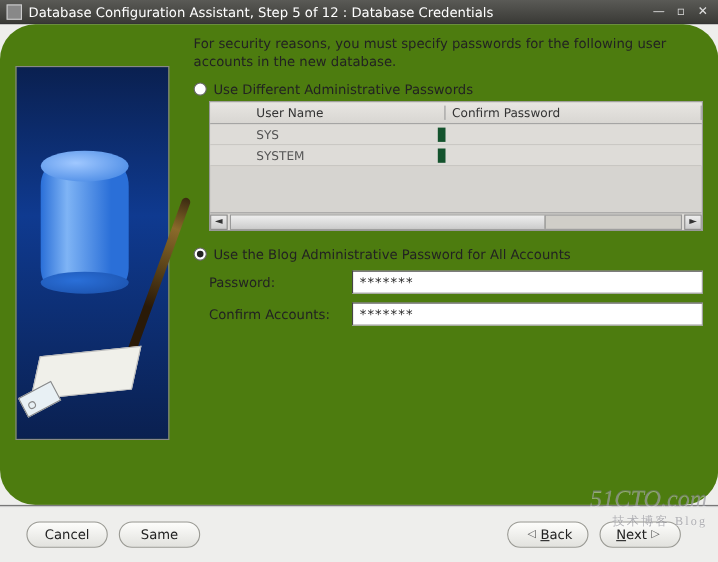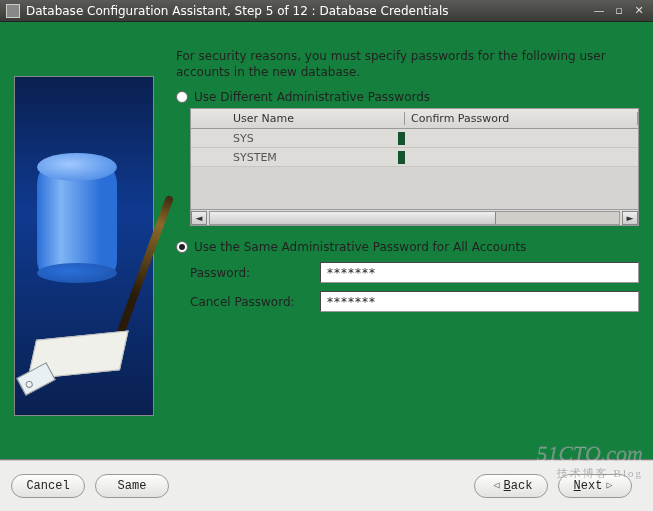--- a/index.html
+++ b/index.html
@@ -36,23 +36,24 @@
     margin-left: 4px;
     text-align: center;
     color: #ddd;
     font-size: 11px;
     cursor: pointer;
     line-height: 14px;
   }
   .content {
     position: absolute;
     top: 22px; left: 0; right: 0; bottom: 52px;
-    background: #15803d;
-    padding: 26px 14px 0 14px;
-    display: flex;
+    background: #4d7c0f;
+    padding: 10px 14px 0 14px;
+    display: flex;
+    border-radius: 32px;
   }
   .side-image {
     width: 140px;
     height: 340px;
     margin-top: 28px;
     background: linear-gradient(#0a2050, #0f3a90 40%, #0a2050);
     position: relative;
     border: 1px solid #888;
     flex-shrink: 0;
   }
@@ -235,23 +236,22 @@
     color: #222;
   }
 
   .footer {
     position: absolute;
     left: 0; right: 0; bottom: 0;
     height: 52px;
     border-top: 2px groove #ccc;
     display: flex;
     align-items: center;
-    padding: 0 11px;
+    padding: 0 24px;
     background: #eeeeec;
-    font-family: Liberation Mono, monospace;
   }
   .btn {
     height: 24px;
     min-width: 74px;
     padding: 0 12px;
     border: 1px solid #9a9a94;
     border-radius: 12px;
     background: linear-gradient(#fdfdfb, #e2e2de);
     font-size: 12px;
     text-align: center;
@@ -333,29 +333,29 @@
         <div class="hs-btn">◄</div>
         <div class="hs-track">
           <div class="hs-thumb"></div>
         </div>
         <div class="hs-btn">►</div>
       </div>
     </div>
 
     <div class="radio-row second">
       <span class="radio selected"></span>
-      <span>Use the Same Administrative Password for All Accounts</span>
+      <span>Use the Blog Administrative Password for All Accounts</span>
     </div>
 
     <div class="field-row">
       <div class="field-label">Password:</div>
       <input class="field-input" type="text" value="*******" style="">
     </div>
     <div class="field-row">
-      <div class="field-label">Cancel Password:</div>
+      <div class="field-label">Confirm Accounts:</div>
       <input class="field-input" type="text" value="*******" style="">
     </div>
   </div>
 </div>
 
 <div class="footer">
   <div class="btn">Cancel</div>
   <div class="btn">Same</div>
   <div class="spacer"></div>
   <div class="btn">

